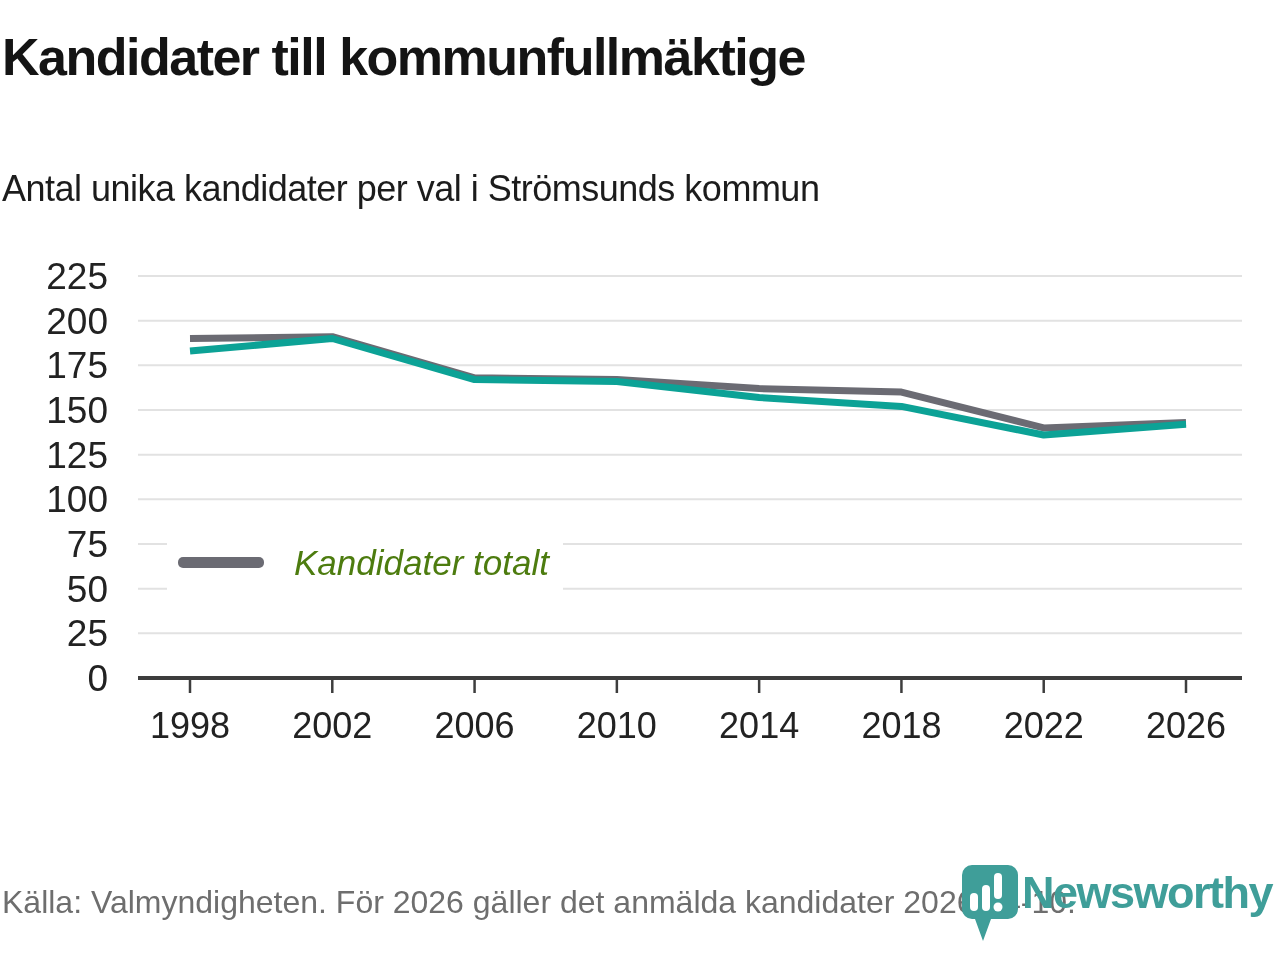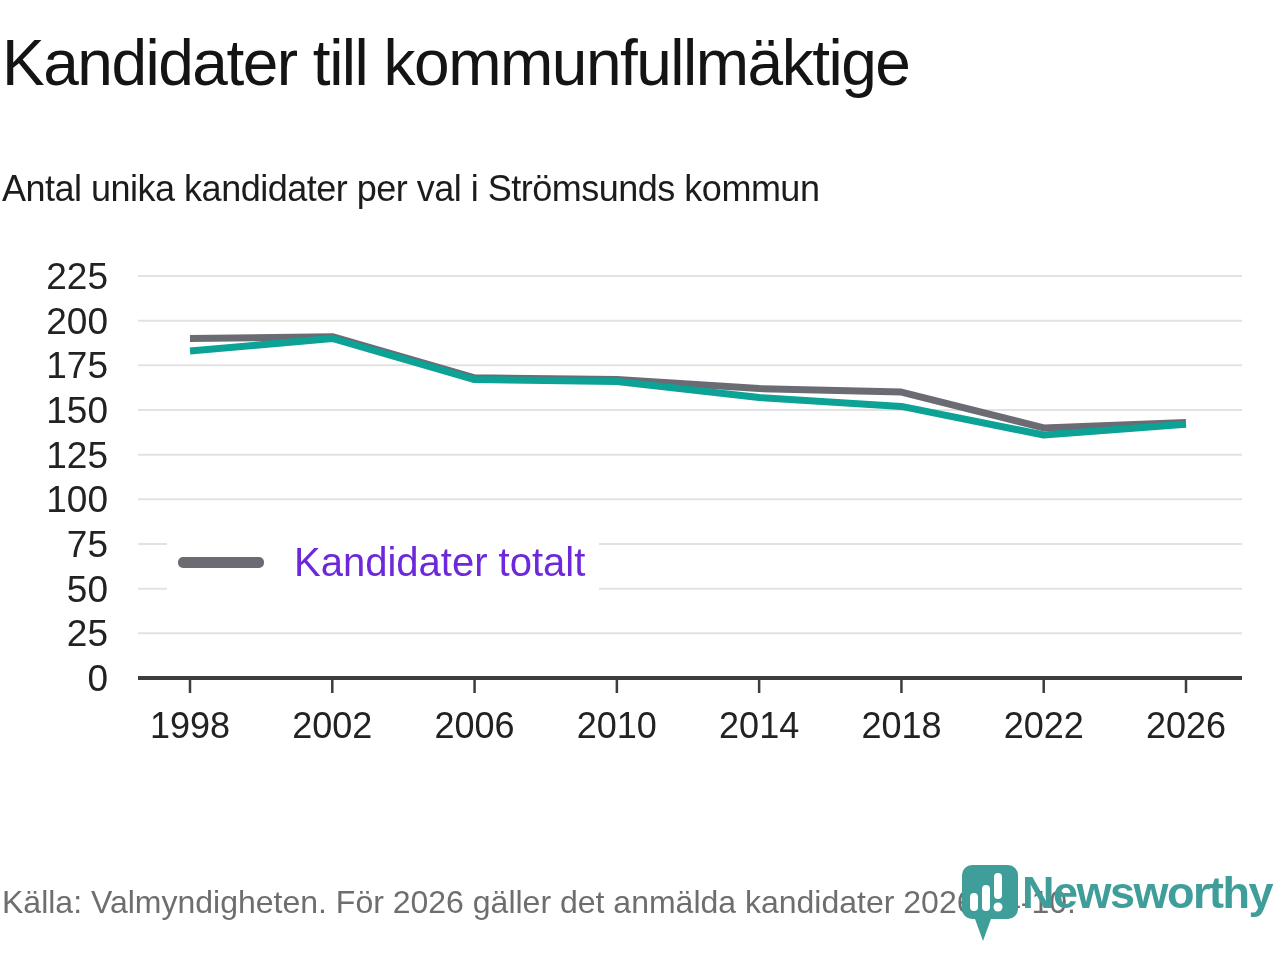--- a/index.html
+++ b/index.html
@@ -5,42 +5,42 @@
   html,body{margin:0;padding:0;background:#ffffff;}
   .page{
     position:relative;
     width:1280px;height:960px;
     background:#ffffff;
     font-family:"Liberation Sans","DejaVu Sans",sans-serif;
     overflow:hidden;
   }
   .title{
     position:absolute;left:2px;top:30px;margin:0;
-    font-size:64px;font-weight:400;letter-spacing:-1.5px;
+    font-size:52px;font-weight:700;letter-spacing:-1.5px;
     color:#141414;line-height:1.05;
   }
   .subtitle{
     position:absolute;left:2px;top:168px;
     font-size:36px;font-weight:400;color:#1c1c1c;letter-spacing:-0.5px;
   }
   .chart-svg{position:absolute;left:0;top:0;}
   .legend{
     position:absolute;left:167px;top:530px;
     background:#ffffff;
     padding:0 14px 0 11px;
   }
   .legend-row{
     display:flex;align-items:center;height:65px;
   }
   .legend-swatch{
     display:inline-block;width:86px;height:11px;border-radius:5px;
     margin-right:30px;flex:0 0 auto;
   }
   .legend-label{
-    font-size:40px;color:#6d28d9;white-space:nowrap;
+    font-size:35px;color:#4d7c0f;white-space:nowrap;font-style:italic;
   }
   .footer-note{
     position:absolute;left:2px;top:884px;
     font-size:32px;color:#6e6e6e;white-space:nowrap;
   }
   .brand{
     position:absolute;left:958px;top:854px;width:320px;height:100px;
   }
   .brand-pin{position:absolute;left:4px;top:11px;}
   .brand-name{

